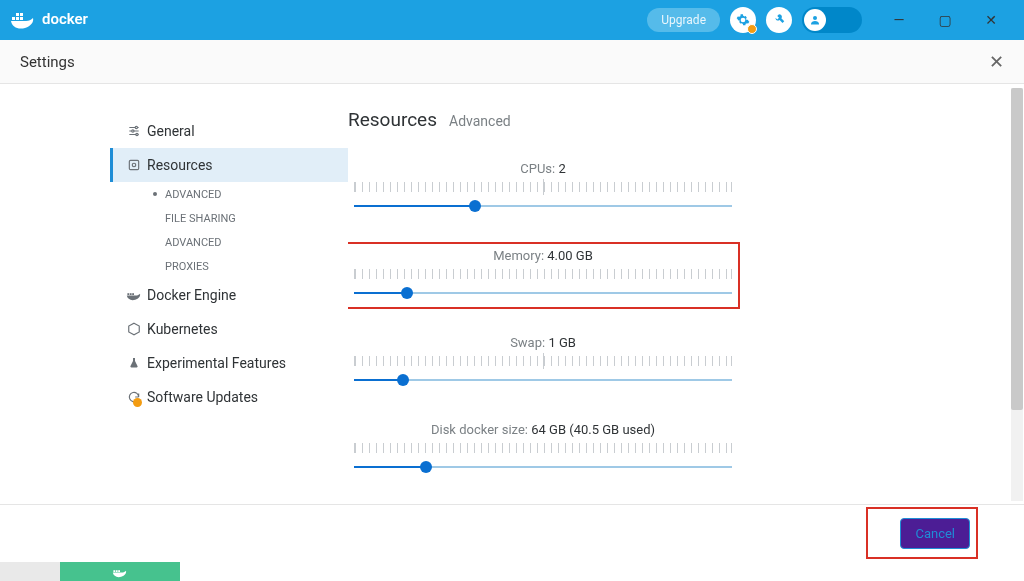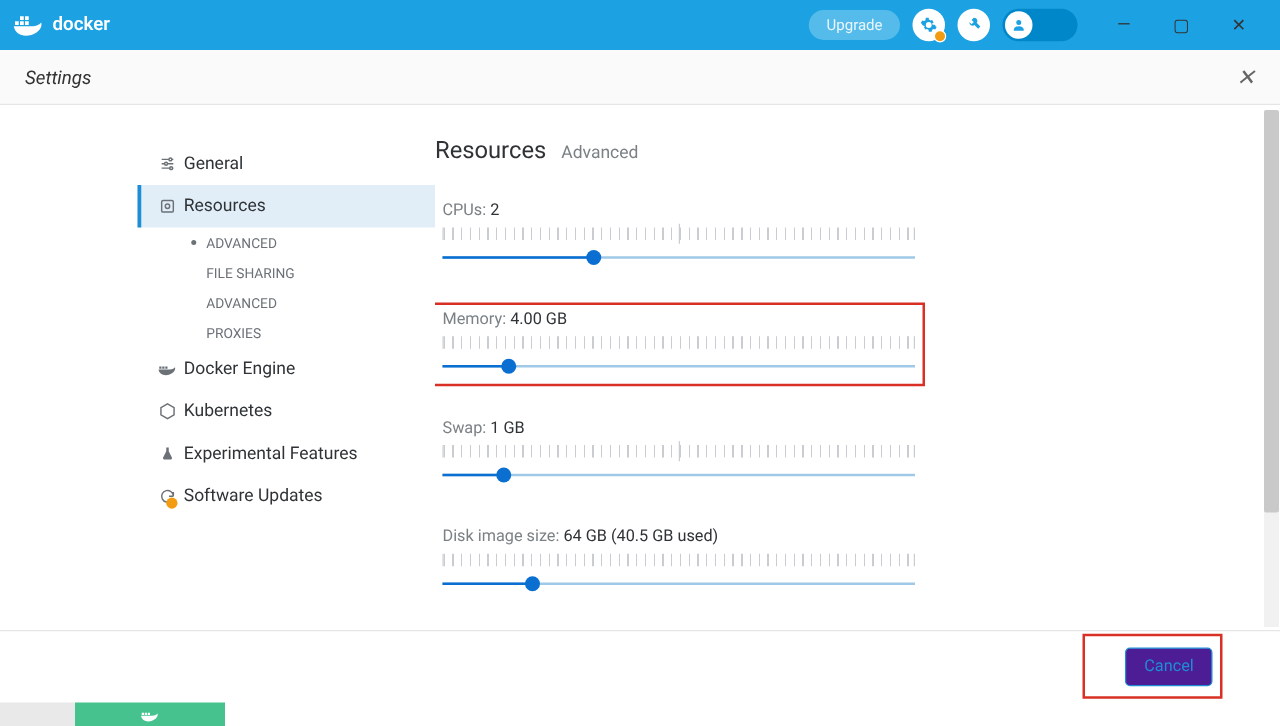--- a/index.html
+++ b/index.html
@@ -9,39 +9,39 @@
   .titlebar .right { margin-left:auto; display:flex; align-items:center; gap:10px; }
   .logo { display:flex; gap:6px; color:#fff; font-weight:600; font-size:15px; }
   .pill { background:#55bbea; color:#eaf6fc; font-size:12px; padding:5px 14px; border-radius:14px; }
   .circ { width:26px; height:26px; border-radius:50%; background:#fff; color:#1ca1e2; display:flex; align-items:center; justify-content:center; position:relative; }
   .circ .badge { position:absolute; bottom:-1px; right:-1px; width:10px; height:10px; border-radius:50%; background:#f39c12; border:1.5px solid #fff; }
   .user-pill { width:60px; height:26px; border-radius:14px; background:#0087c9; display:flex; align-items:center; padding-left:2px; }
   .user-pill .uc { width:22px; height:22px; border-radius:50%; background:#fff; color:#1ca1e2; display:flex; align-items:center; justify-content:center; }
   .win-btns { display:flex; gap:0; margin-left:4px; }
   .win-btn { width:46px; height:32px; display:flex; align-items:center; justify-content:center; font-size:14px; color:#333; }
 
-  .settings-bar { position:absolute; top:40px; left:0; right:0; height:44px; border-bottom:1px solid #e5e5e5; display:flex; align-items:center; padding:0 20px; background:#fafafa;font-style:italic; }
+  .settings-bar { position:absolute; top:40px; left:0; right:0; height:44px; border-bottom:1px solid #e5e5e5; display:flex; align-items:center; padding:0 20px; background:#fafafa; }
   .settings-bar .title { font-size:15px; color:#333; }
   .settings-bar .close { margin-left:auto; font-size:18px; color:#666; }
 
   .body-area { position:absolute; top:84px; left:0; right:0; bottom:77px; display:flex; overflow:hidden; }
   .sb-wrap { width:348px; padding-top:30px; padding-left:110px; }
   .sb-item { display:flex; align-items:center; gap:4px; height:34px; padding-left:15px; font-size:14px; color:#2f3336; cursor:pointer; }
   .sb-item .ic { width:18px; display:flex; justify-content:center; color:#6b7177; }
   .sb-item.active { background:#e1eef8; border-left:3px solid #1f8dd6; padding-left:12px; }
   .sb-sub { padding-left:43px; font-size:11px; color:#6b7177; height:24px; display:flex; align-items:center; gap:8px; cursor:pointer; }
   .sb-sub .dot { width:4px; height:4px; border-radius:50%; background:#6b7177; }
 
   .main { flex:1; padding:24px 0 0 0; overflow-y:auto; }
   .main-inner { width:390px; }
   .head { display:flex; align-items:baseline; gap:12px; margin-bottom:26px; }
   .head h2 { font-size:19px; font-weight:400; color:#2f3336; }
   .head .sub { font-size:14px; color:#7b8185; }
 
-  .field { margin-bottom:24px; position:relative; padding:4px 6px 6px 6px; }
+  .field { margin-bottom:24px; position:relative; padding:4px 6px 6px 6px;text-align:center; }
   .field.hl { outline:2px solid #d93025; }
   .flabel { font-size:13px; color:#7b8185; margin-bottom:6px; }
   .flabel .val { color:#2f3336; }
   .ticks { height:10px; border-left:1px solid #c9cdd1; border-right:1px solid #c9cdd1; background-image:repeating-linear-gradient(to right, #c9cdd1 0 1px, transparent 1px 7px); position:relative; }
   .ticks .mj { position:absolute; top:-3px; bottom:-3px; width:1px; background:#c9cdd1; }
   .track { position:relative; height:16px; margin-top:6px; }
   .track .rail { position:absolute; top:7px; left:0; right:0; height:2px; background:#9fc9e6; }
   .track .fill { position:absolute; top:7px; left:0; height:2px; background:#0a6fd1; }
   .track .thumb { position:absolute; top:2px; width:12px; height:12px; border-radius:50%; background:#0a6fd1; transform:translateX(-50%); }
 
@@ -219,21 +219,21 @@
             <span class="mj" style="left:50%"></span>
           </div>
         <div class="track">
           <div class="rail"></div>
             <div class="fill" style="width: 13%;"></div>
             <div class="thumb" style="left: 13%;"></div>
         </div>
       </div>
 
       <div class="field">
-        <div class="flabel"><span>Disk image size:</span> <span class="val">64 GB (40.5 GB used)</span></div>
+        <div class="flabel"><span>Disk docker size:</span> <span class="val">64 GB (40.5 GB used)</span></div>
         <div class="ticks"></div>
         <div class="track">
           <div class="rail"></div>
             <div class="fill" style="width: 19%;"></div>
             <div class="thumb" style="left: 19%;"></div>
         </div>
       </div>
     </div>
   </div>
 </div>

